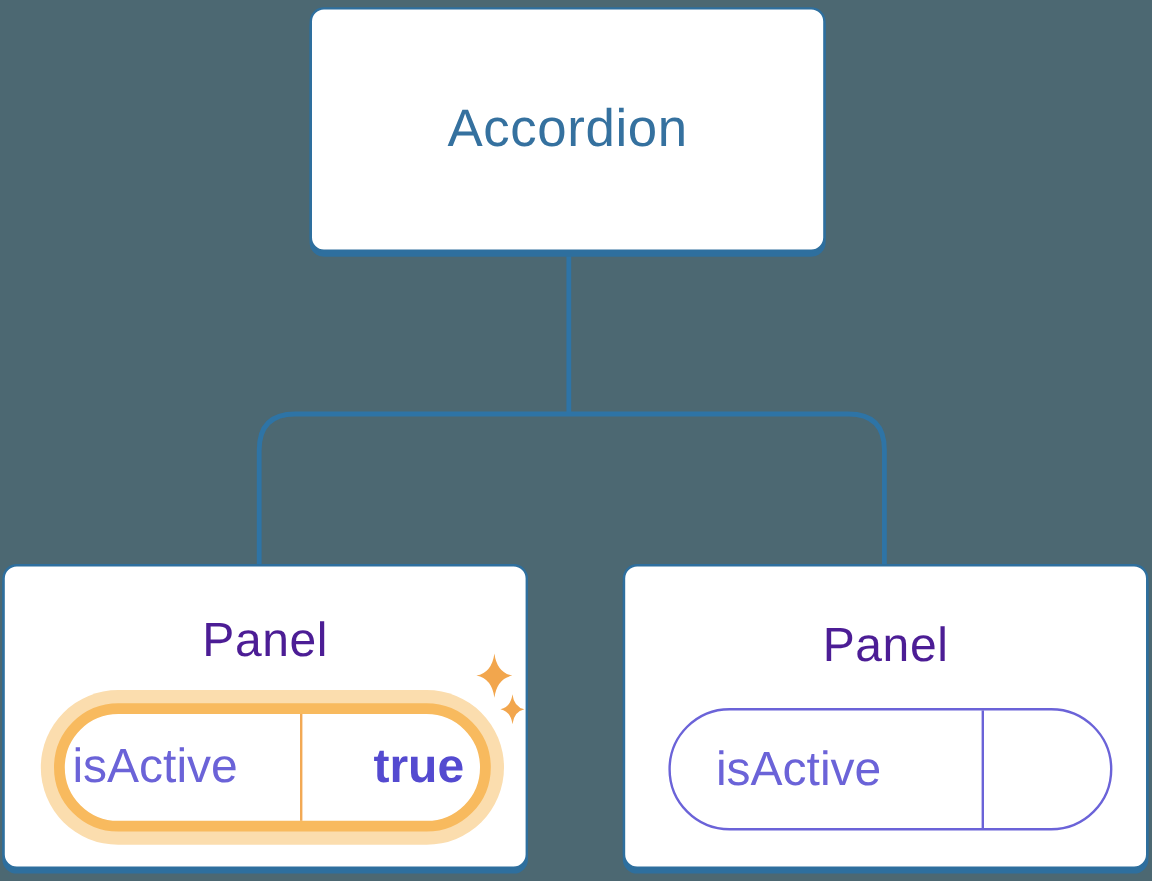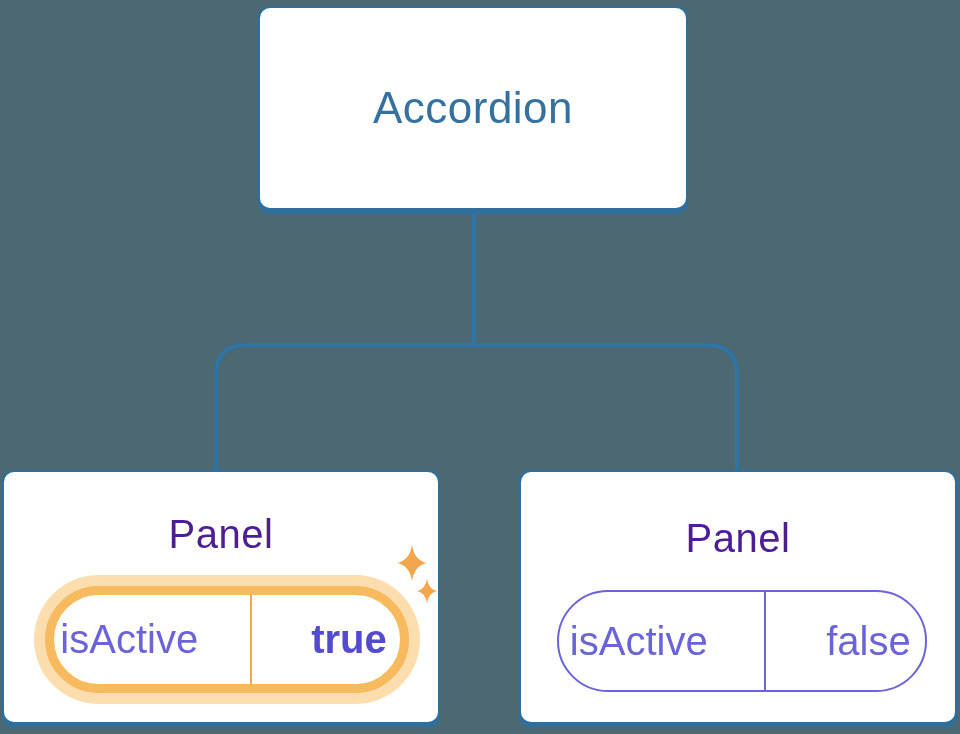--- a/index.html
+++ b/index.html
@@ -145,17 +145,16 @@
       <path d="M0,-1 Q0.14,-0.14 1,0 Q0.14,0.14 0,1 Q-0.14,0.14 -1,0 Q-0.14,-0.14 0,-1 Z" transform="translate(36,27) scale(15,18.5)" fill="#f2a64d"></path>
       <path d="M0,-1 Q0.14,-0.14 1,0 Q0.14,0.14 0,1 Q-0.14,0.14 -1,0 Q-0.14,-0.14 0,-1 Z" transform="translate(51,55) scale(10,12.5)" fill="#f2a64d"></path>
     </svg>
   </div>
 
   <div class="card panel-right">
     <div class="panel-title">Panel</div>
     <div class="pill inactive">
       <span class="cell name">isActive</span>
       <span class="divider"></span>
-      <span class="cell value">false</span>
     </div>
   </div>
 
 </div>
 
 </body></html>

